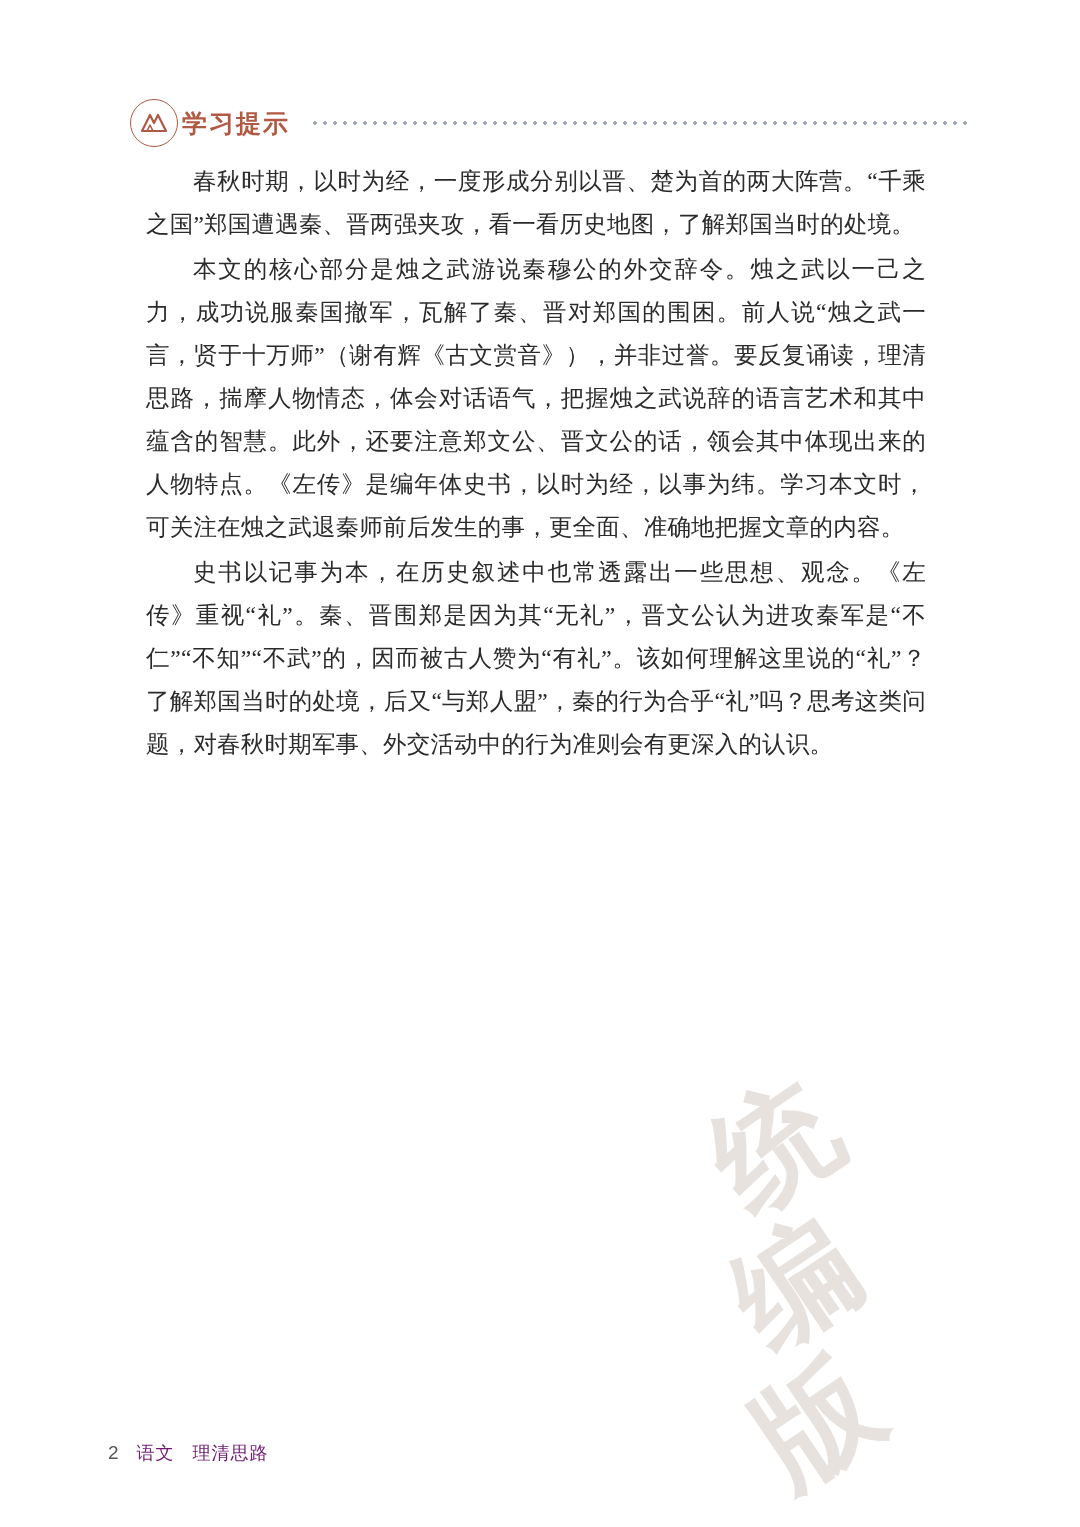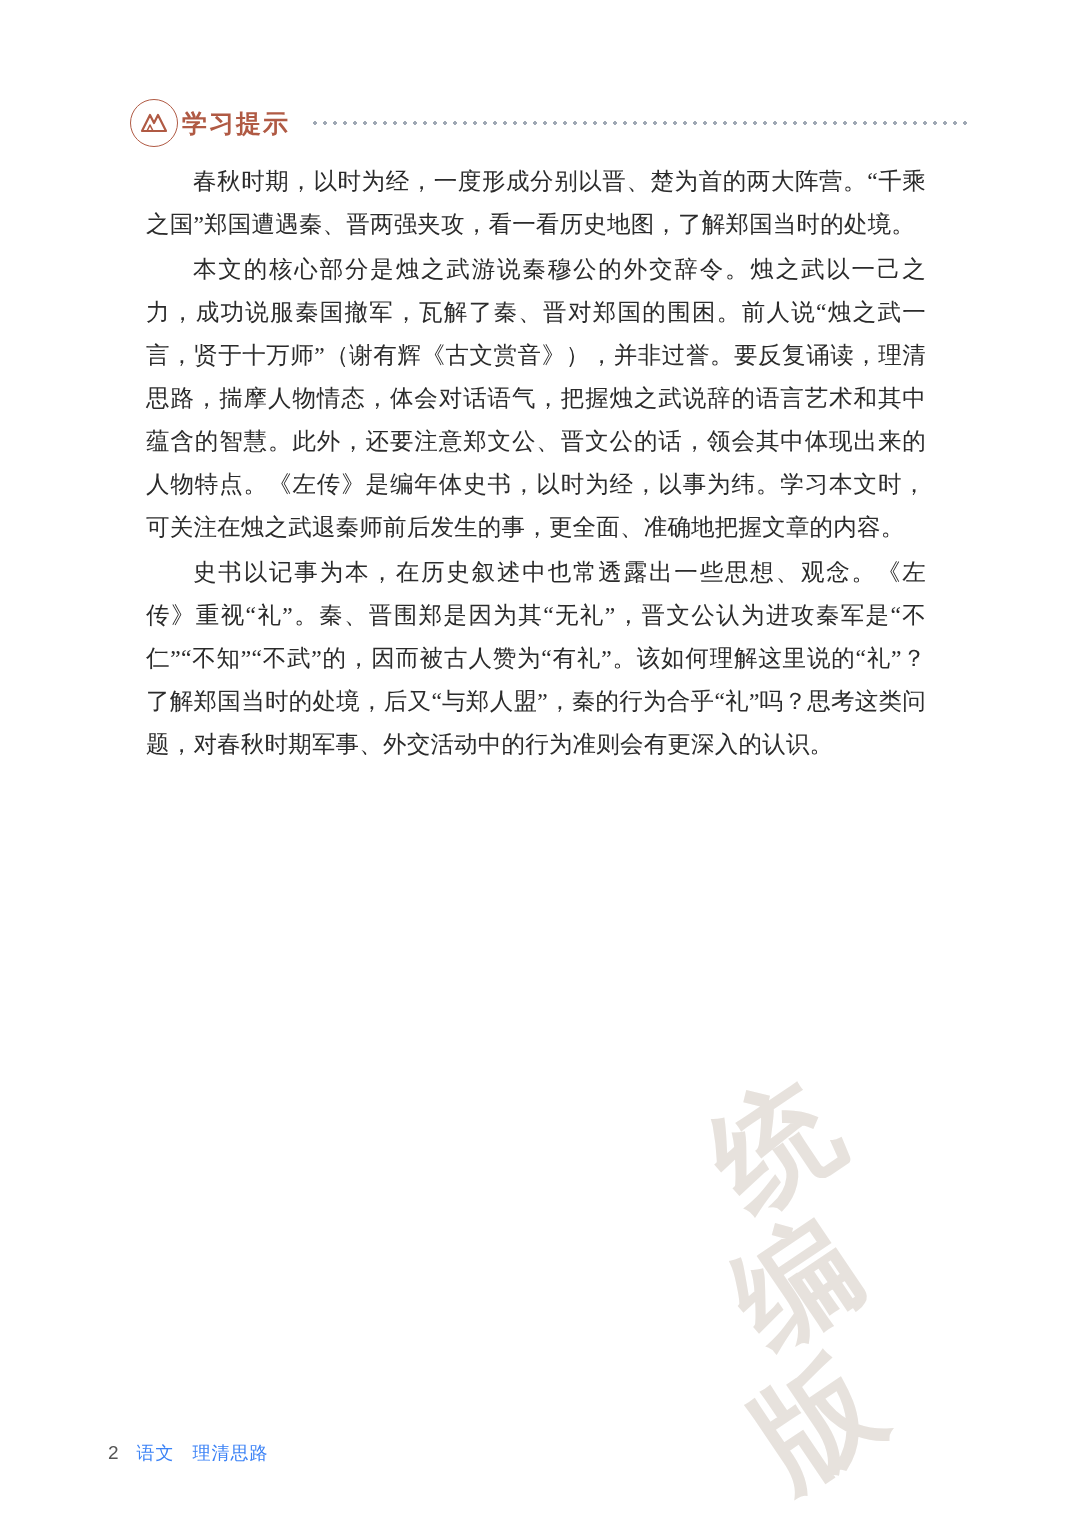--- a/index.html
+++ b/index.html
@@ -111,21 +111,21 @@
   }
   .folio {
     font-family: "Liberation Sans", sans-serif;
     font-size: 19px;
     color: #555;
   }
   .footer-label {
     margin-left: 18px;
     font-size: 18px;
     letter-spacing: 1px;
-    color: #3b82f6;
+    color: #701a75;
     font-family: "Liberation Serif", serif;
   }
 </style>
 </head>
 <body>
 
 <div class="page">
 
   <div class="header">
     <div class="logo-mark">

